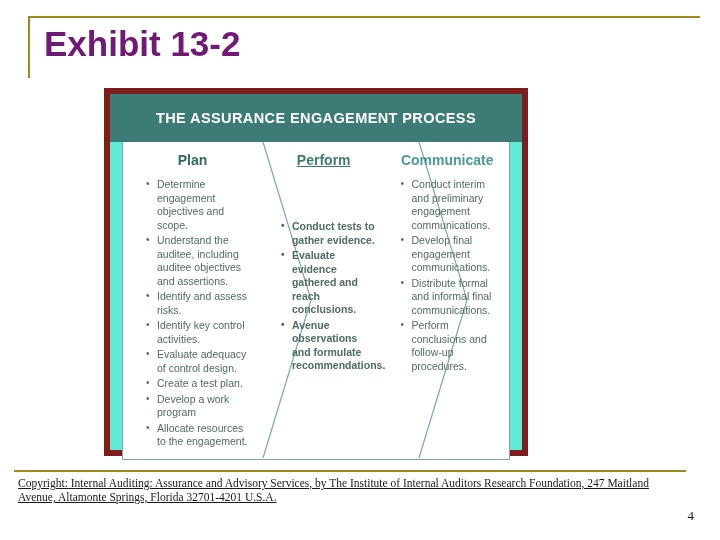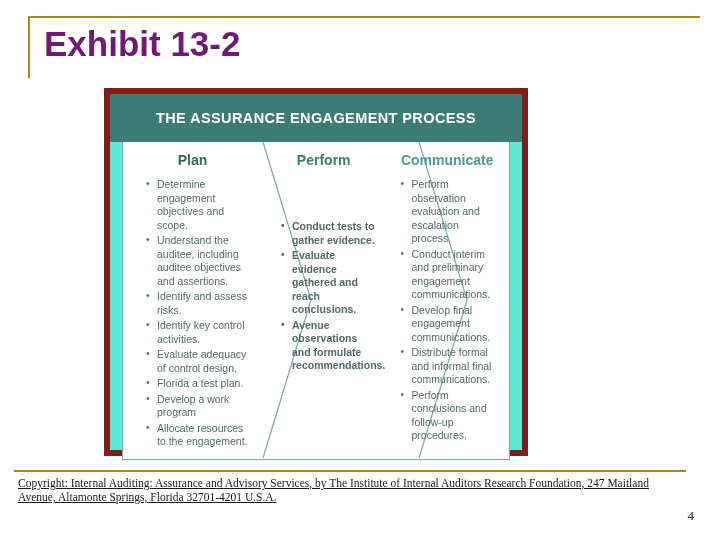--- a/index.html
+++ b/index.html
@@ -102,21 +102,21 @@
   .col-perform { width: 32%; }
   .col-communicate { width: 32%; }
 
   .col-head {
     text-align: center;
     font-size: 14px;
     font-weight: bold;
     margin-bottom: 10px;
   }
   .head-plan { color: #2e6b5e; }
-  .head-perform { color: #3d7c76; }
+  .head-perform { color: #3d7c76; text-decoration: underline; }
   .head-communicate { color: #4a9a96; }
 
   ul.bullets {
     list-style: none;
     margin: 0;
     padding: 0;
   }
   ul.bullets li {
     position: relative;
     padding-left: 12px;
@@ -188,39 +188,38 @@
     <div class="cols">
 
       <div class="col col-plan">
         <div class="col-head head-plan">Plan</div>
         <ul class="bullets">
           <li>Determine engagement objectives and scope.</li>
           <li>Understand the auditee, including auditee objectives and assertions.</li>
           <li>Identify and assess risks.</li>
           <li>Identify key control activities.</li>
           <li>Evaluate adequacy of control design.</li>
-          <li>Florida a test plan.</li>
+          <li>Create a test plan.</li>
           <li>Develop a work program</li>
           <li>Allocate resources to the engagement.</li>
         </ul>
       </div>
 
       <div class="col col-perform">
         <div class="col-head head-perform">Perform</div>
         <ul class="bullets">
           <li>Conduct tests to gather evidence.</li>
           <li>Evaluate evidence gathered and reach conclusions.</li>
           <li>Avenue observations and formulate recommendations.</li>
         </ul>
       </div>
 
       <div class="col col-communicate">
         <div class="col-head head-communicate">Communicate</div>
         <ul class="bullets">
-          <li>Perform observation evaluation and escalation process.</li>
           <li>Conduct interim and preliminary engagement communications.</li>
           <li>Develop final engagement communications.</li>
           <li>Distribute formal and informal final communications.</li>
           <li>Perform conclusions and follow-up procedures.</li>
         </ul>
       </div>
 
     </div>
   </div>
 </div>

